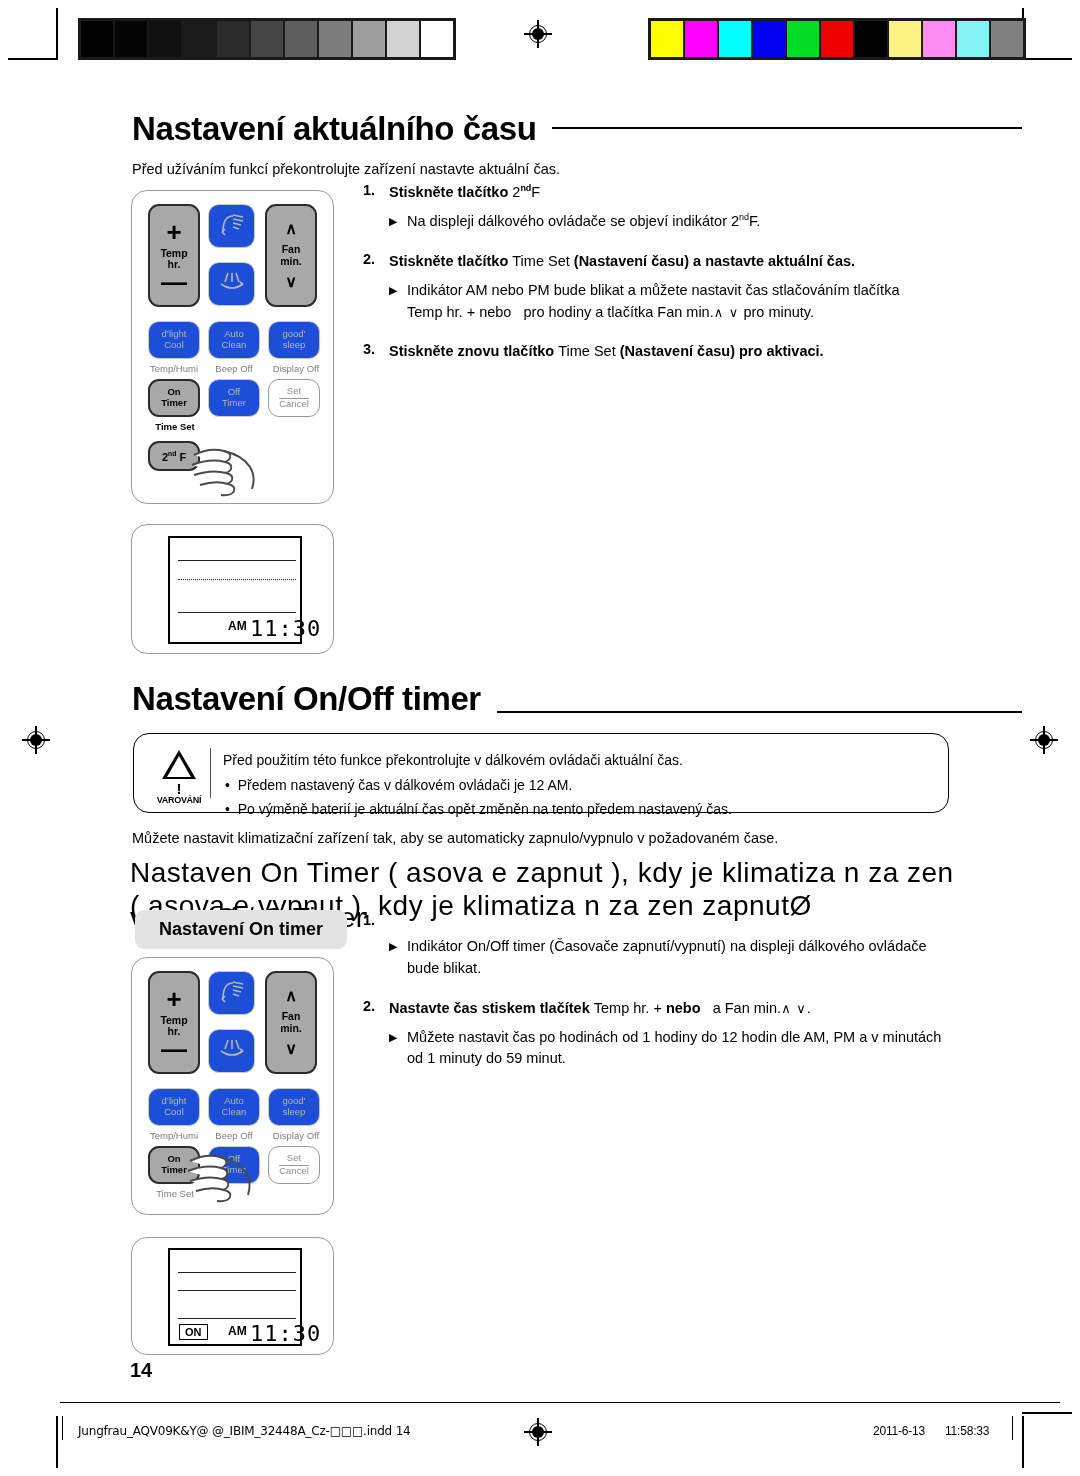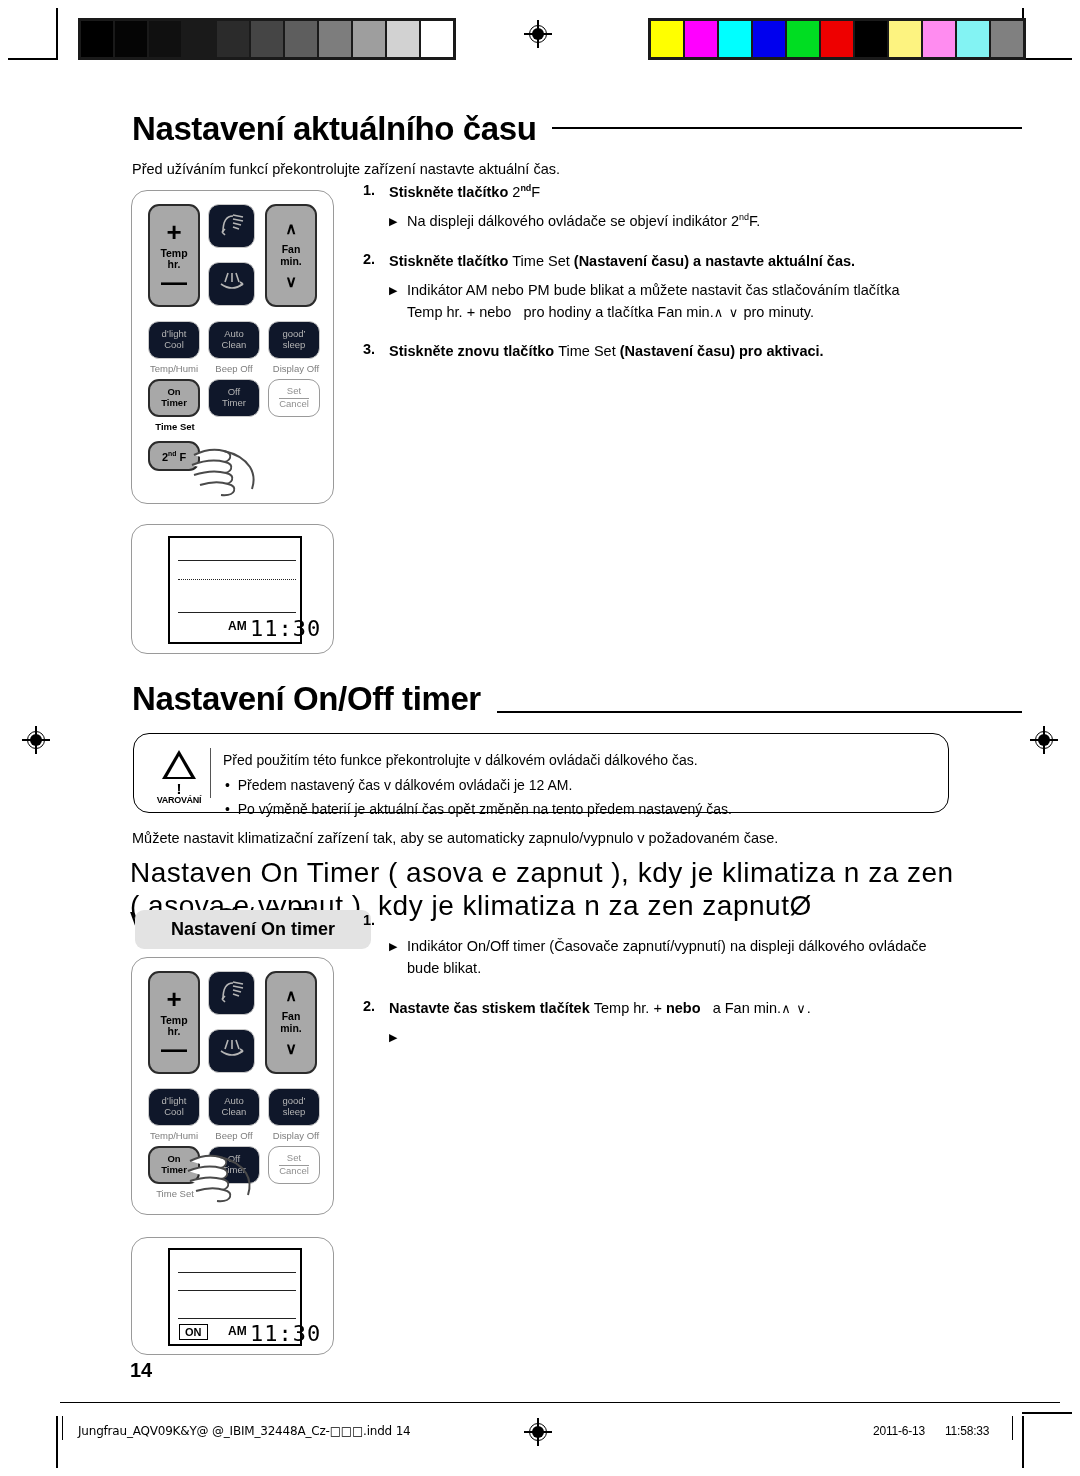--- a/index.html
+++ b/index.html
@@ -83,35 +83,35 @@
   .warnbox .wtext { font-size:14px; line-height:1.75; }
   .warnbox .wtext .bul { margin-left:2px; }
 
   
   .para { position:absolute; font-size:14.5px; line-height:1.4; }
   .glitch { position:absolute; font-size:28px; line-height:1.6; letter-spacing:0.5px; font-weight:400; }
 
   
   .pill {
     position:absolute; background:#e3e3e3; border-radius:9px;
-    font-size:18px; font-weight:bold; padding:9px 36px; white-space:nowrap;
+    font-size:18px; font-weight:bold; padding:9px 24px; white-space:nowrap;
   }
 
   
   .remote {
     position:absolute; border:1.6px solid #9a9a9a; border-radius:16px;
     background:#fff;
   }
   .btn-dark {
     background:#a8a8a8; border:2px solid #2b2b2b; border-radius:11px;
     display:flex; flex-direction:column; align-items:center; justify-content:center;
     color:#000;
   }
   .btn-light {
-    background:#0f172a; border:1.6px solid #c9c9c9; border-radius:11px;
+    background:#1d4ed8; border:1.6px solid #c9c9c9; border-radius:11px;
     display:flex; flex-direction:column; align-items:center; justify-content:center;
     color:#b5b5b5;
   }
   .btn-mid {
     background:#fff; border:1.6px solid #9a9a9a; border-radius:11px;
     display:flex; flex-direction:column; align-items:center; justify-content:center;
     color:#8f8f8f;
   }
   .lbl-sm { font-size:10.5px; line-height:1.1; text-align:center; font-weight:bold; }
   .lbl-xs { font-size:9.5px; line-height:1.15; text-align:center; }
@@ -369,21 +369,21 @@
 </div>
 
 <div class="warnbox" style="left:133px;top:733px;width:816px;height:80px;">
   <div class="wicon" style="position:relative;">
     <div class="tri"></div>
     <div class="bang">!</div>
     <div class="wlab">VAROVÁNÍ</div>
   </div>
   <div class="wdiv"></div>
   <div class="wtext">
-    <div>Před použitím této funkce překontrolujte v dálkovém ovládači dálkového čas.</div>
+    <div>Před použitím této funkce překontrolujte v dálkovém ovládači aktuální čas.</div>
     <div class="bul">•&nbsp; <span>Předem nastavený čas v dálkovém ovládači je 12 AM.</span></div>
     <div class="bul">•&nbsp; <span>Po výměně baterií je aktuální čas opět změněn na tento předem nastavený čas.</span></div>
   </div>
 </div>
 
 <div class="para" style="left:132px;top:828px;width:880px;">Můžete nastavit klimatizační zařízení tak, aby se automaticky zapnulo/vypnulo v požadovaném čase.</div>
 
 <div class="glitch" style="left:130px;top:851px;width:900px;">Nastaven  On Timer (  asova  e zapnut ), kdy  je klimatiza n  za  zen  vypnutØ / O  Timer</div>
 <div class="glitch" style="left:130px;top:884px;width:900px;">(  asova  e vypnut ), kdy  je klimatiza n  za  zen  zapnutØ</div>
 
@@ -506,20 +506,24 @@
   </div>
 
   <div class="step" style="margin-top:8px;">
     <div class="num">2.</div>
     <div class="body">
       <span>Nastavte čas stiskem tlačítek </span><span class="reg">Temp hr. +</span><span> nebo</span>&nbsp;&nbsp;&nbsp;<span class="reg">a Fan min.</span><span class="arrowg reg">∧ ∨</span><span class="reg">.</span>
     </div>
   </div>
   <div class="sub">
     <div class="tri">▶</div>
+    <div class="body">
+      <div>Můžete nastavit čas po hodinách od 1 hodiny do 12 hodin dle AM, PM a v minutách</div>
+      <div>od 1 minuty do 59 minut.</div>
+    </div>
   </div>
 </div>
 
 <div class="pageno" style="left:130px;top:1359px;">14</div>
 <div class="crop-line" style="left:60px;top:1402px;width:1000px;height:1px;background:#000;"></div>
 <div class="footer boxglyph" style="left:78px;top:1424px;">Jungfrau_AQV09K&amp;Y@ @_IBIM_32448A_Cz-□□□.indd   14</div>
 <div class="footer" style="left:873px;top:1424px;">2011-6-13</div>
 <div class="footer" style="left:945px;top:1424px;">11:58:33</div>
 <div class="crop-line" style="left:1012px;top:1416px;width:1px;height:24px;background:#000;"></div>
 <div class="crop-line" style="left:62px;top:1416px;width:1px;height:24px;background:#000;"></div>

